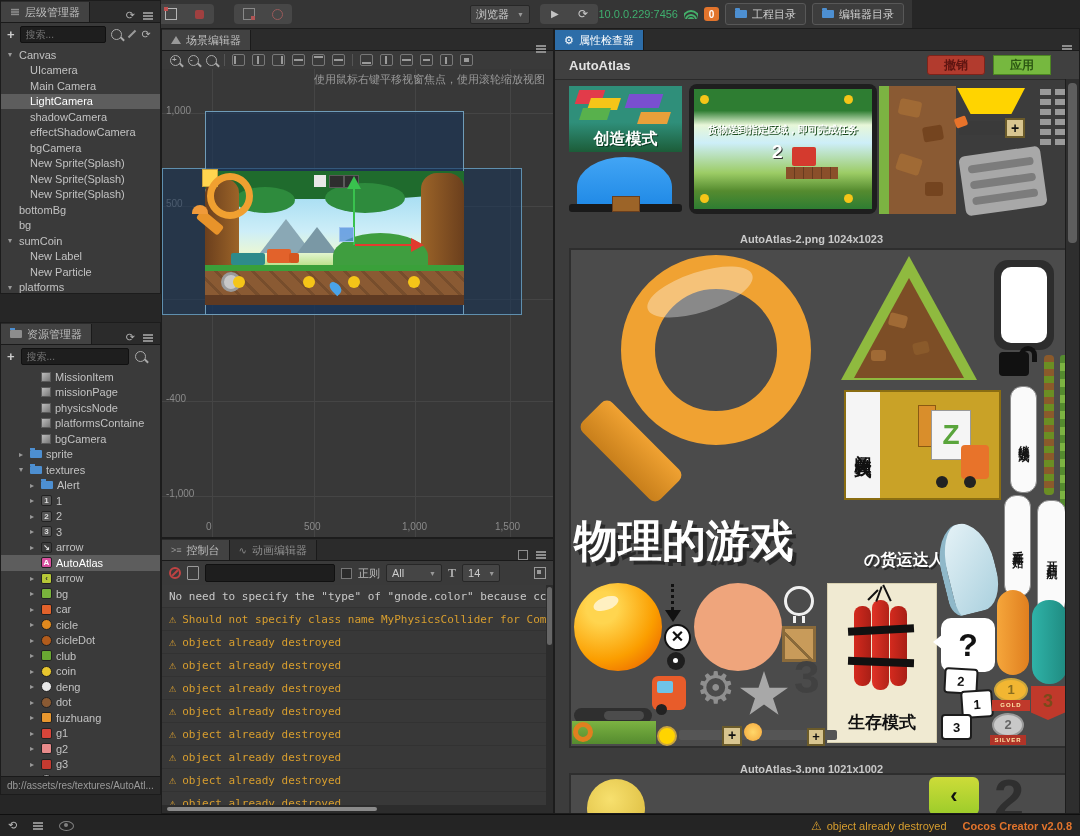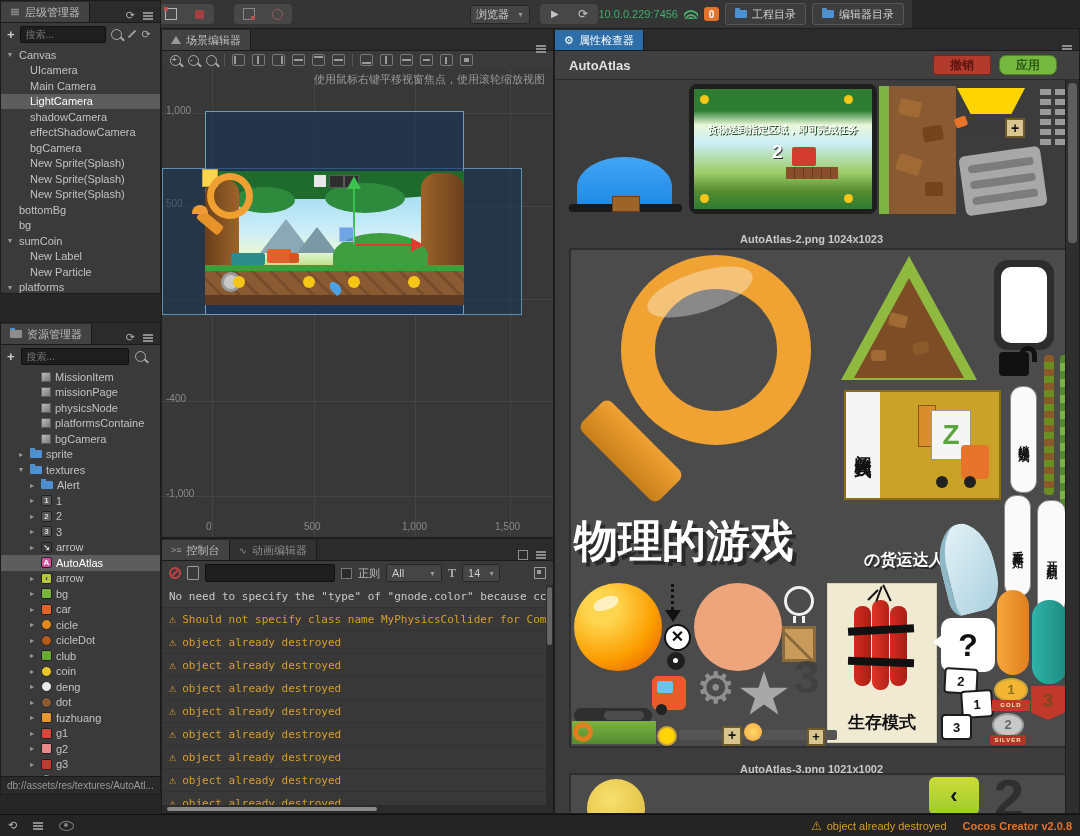--- a/index.html
+++ b/index.html
@@ -574,25 +574,33 @@
       <span style="font-size:11px">⚙</span>
       <span>属性检查器</span>
     </div>
     <div class="hdr-icons">
         <span class="menu-ico"></span>
       </div>
   </div>
   <div style="position:absolute;left:0;top:22px;right:0;height:28px;background:#404040;border-bottom:1px solid #2a2a2a;display:flex;align-items:center;padding:0 14px;gap:8px">
     <span style="font-size:13px;font-weight:bold;color:#e2e2e2">AutoAtlas</span>
     <button style="margin-left:auto;width:58px;height:20px;background:#b23b2e;border:1px solid #7d241b;border-radius:3px;color:#5f1511;font-size:12px;font-weight:bold">撤销</button>
-    <button style="width:58px;height:20px;background:#76b83f;border:1px solid #4c8522;border-radius:7px;color:#2c5713;font-size:12px;font-weight:bold;margin-right:8px">应用</button>
+    <button style="width:58px;height:20px;background:#76b83f;border:1px solid #4c8522;border-radius:0;color:#2c5713;font-size:12px;font-weight:bold;margin-right:14px">应用</button>
   </div>
 
   <div style="position:absolute;left:0;top:50px;width:513px;bottom:0;overflow:hidden">
 
+    <div class="abs" style="left:14px;top:7px;width:113px;height:66px;background:linear-gradient(180deg,#2f8f7a 0 55%,#1c5c38);overflow:hidden">
+      <div class="abs" style="left:8px;top:4px;width:26px;height:14px;background:#e23b4a;transform:skewX(-18deg)"></div>
+      <div class="abs" style="left:20px;top:12px;width:30px;height:12px;background:#f5c518;transform:skewX(-18deg)"></div>
+      <div class="abs" style="left:12px;top:22px;width:28px;height:12px;background:#58b14c;transform:skewX(-18deg)"></div>
+      <div class="abs" style="left:58px;top:8px;width:34px;height:14px;background:#7a4fd0;transform:skewX(-18deg)"></div>
+      <div class="abs" style="left:70px;top:26px;width:30px;height:12px;background:#e8a03a;transform:skewX(-18deg)"></div>
+      <div class="abs" style="left:0;bottom:2px;width:100%;text-align:center;color:#fff;font-weight:bold;font-size:16px;text-shadow:1px 1px 0 #0a3a22">创造模式</div>
+    </div>
     <div class="abs" style="left:22px;top:78px;width:95px;height:52px;background:linear-gradient(180deg,#42a5f5,#1e88e5);border-radius:95px 95px 0 0 / 60px 60px 0 0"></div>
     <div class="abs" style="left:14px;top:125px;width:113px;height:8px;background:#1a1a1a;border-radius:3px"></div>
     <div class="abs" style="left:57px;top:117px;width:28px;height:16px;background:#9c6428;border:1px solid #6b3f1d;box-sizing:border-box"></div>
     <div class="abs" style="left:134px;top:5px;width:188px;height:130px;background:#1e1e1e;border-radius:8px;padding:5px;box-sizing:border-box">
       <div style="position:relative;width:100%;height:100%;background:linear-gradient(180deg,#2e7d32 0 18%,#e8f7d8 30%,#cdeef8 45%,#9ccc65 70%,#558b2f 85%,#2e7d32);overflow:hidden">
         <div class="abs" style="left:0;top:34px;width:100%;text-align:center;color:#fff;font-weight:bold;font-size:10px;text-shadow:1px 1px 0 #1b4a1e">货物送到指定区域，即可完成任务</div>
         <div class="abs" style="left:78px;top:52px;color:#fff;font-size:19px;font-weight:bold;text-shadow:1px 1px 0 #333">2</div>
         <div class="abs" style="left:98px;top:58px;width:24px;height:19px;background:#d43a2e;border-radius:2px"></div>
         <div class="abs" style="left:92px;top:78px;width:52px;height:12px;background:#8a4f2a;background-image:repeating-linear-gradient(90deg,transparent 0 8px,rgba(0,0,0,.25) 8px 9px)"></div>
         <div class="abs" style="left:6px;top:6px;width:9px;height:9px;background:#f5c518;border-radius:50%"></div>

